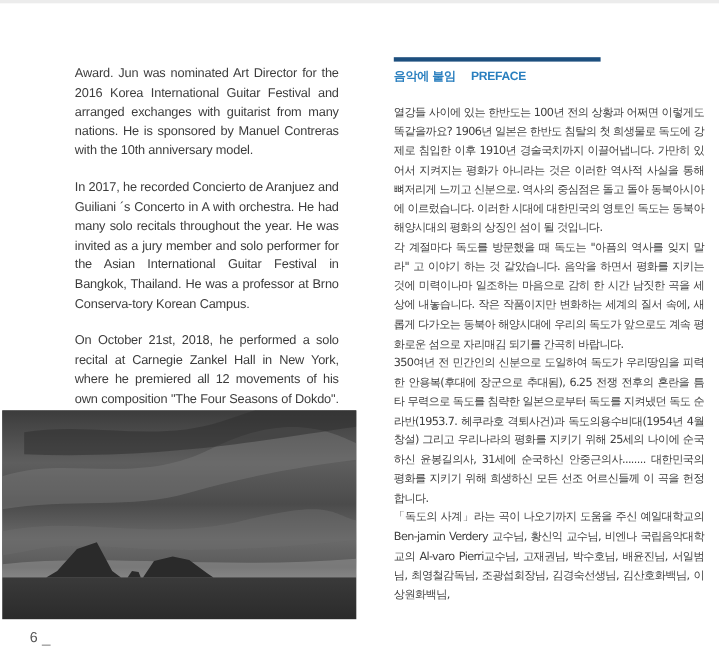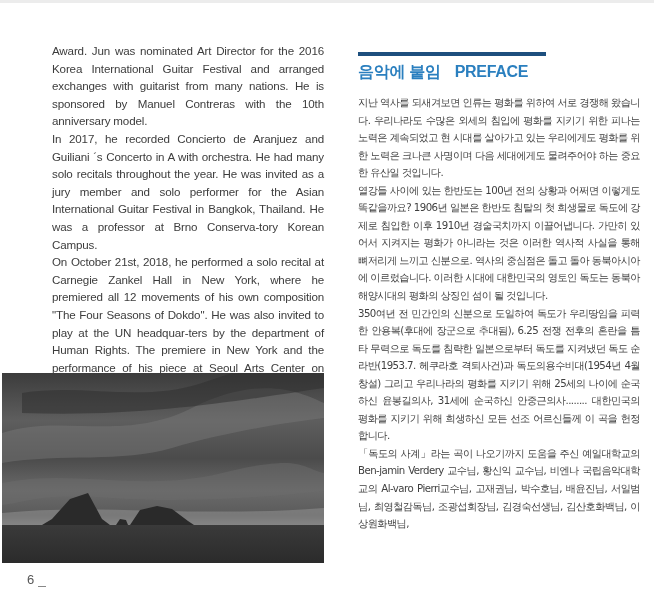--- a/index.html
+++ b/index.html
@@ -15,41 +15,41 @@
     background: #ececec;
   }
   .left-col {
     position: absolute; left: 52px; top: 42px; width: 272px;
     font-family: "Liberation Sans", sans-serif;
     font-size: 11.6px; line-height: 17.6px;
     color: #3c3c3c;
     text-align: justify;
     letter-spacing: -0.15px;
   }
-  .left-col p { margin: 0; }
+  .left-col p { margin: 16px; }
   .photo {
     position: absolute; left: 2px; top: 373px; width: 322px; height: 190px;
     overflow: hidden;
     background: linear-gradient(180deg, #3f3f3f 0%, #5d5d5d 20%, #4a4a4a 38%, #6c6c6c 55%, #5a5a5a 68%, #8a8a8a 77%, #7e7e7e 81%);
   }
   .photo svg { display:block; }
   .page-number {
     position: absolute; left: 27px; top: 572px;
     font-family: "Liberation Sans", sans-serif;
     font-size: 13px; color: #555;
   }
   .page-number .dash { display:inline-block; width:8px; border-bottom:1px solid #888; margin-left:4px; vertical-align: -3px;}
   .heading-bar {
     position: absolute; left: 358px; top: 52px; width: 188px; height: 4px;
     background: #1d4f7e;
   }
   .heading {
     position: absolute; left: 358px; top: 62px;
     font-family: "Liberation Sans", "DejaVu Sans", sans-serif;
-    font-size: 16px; font-weight: bold; color: #2a7fbf;
+    font-size: 11px; font-weight: bold; color: #2a7fbf;
     letter-spacing: -0.3px;
   }
   .heading .en { margin-left: 14px; font-weight: bold; }
   .right-col {
     position: absolute; left: 358px; top: 94px; width: 282px;
     font-family: "DejaVu Sans", sans-serif;
     font-size: 10.2px; line-height: 17.55px;
     color: #3f3f3f;
     text-align: justify;
     letter-spacing: -0.55px;
@@ -98,17 +98,17 @@
 <div class="page-number">
   <span>6</span><span class="dash"></span>
 </div>
 
 <div class="heading-bar"></div>
 <div class="heading">
   <span>음악에 붙임</span><span class="en">PREFACE</span>
 </div>
 
 <div class="right-col">
-  <p>지난 역사를 되새겨보면 인류는 평화를 위하여 서로 경쟁해 왔습니다. 우리나라도 수많은 외세의 침입에 평화를 지키기 위한 피나는 노력은 계속되었고 현 시대를 살아가고 있는 우리에게도 평화를 위한 노력은 크나큰 사명이며 다음 세대에게도 물려주어야 하는 중요한 유산일 것입니다.</p>
   <p>열강들 사이에 있는 한반도는 100년 전의 상황과 어쩌면 이렇게도 똑같을까요? 1906년 일본은 한반도 침탈의 첫 희생물로 독도에 강제로 침입한 이후 1910년 경술국치까지 이끌어냅니다. 가만히 있어서 지켜지는 평화가 아니라는 것은 이러한 역사적 사실을 통해 뼈저리게 느끼고 신분으로. 역사의 중심점은 돌고 돌아 동북아시아에 이르렀습니다. 이러한 시대에 대한민국의 영토인 독도는 동북아 해양시대의 평화의 상징인 섬이 될 것입니다.</p>
+  <p>각 계절마다 독도를 방문했을 때 독도는 "아픔의 역사를 잊지 말라" 고 이야기 하는 것 같았습니다. 음악을 하면서 평화를 지키는 것에 미력이나마 일조하는 마음으로 감히 한 시간 남짓한 곡을 세상에 내놓습니다. 작은 작품이지만 변화하는 세계의 질서 속에, 새롭게 다가오는 동북아 해양시대에 우리의 독도가 앞으로도 계속 평화로운 섬으로 자리매김 되기를 간곡히 바랍니다.</p>
   <p>350여년 전 민간인의 신분으로 도일하여 독도가 우리땅임을 피력한 안용복(후대에 장군으로 추대됨), 6.25 전쟁 전후의 혼란을 틈타 무력으로 독도를 침략한 일본으로부터 독도를 지켜냈던 독도 순라반(1953.7. 헤쿠라호 격퇴사건)과 독도의용수비대(1954년 4월 창설) 그리고 우리나라의 평화를 지키기 위해 25세의 나이에 순국하신 윤봉길의사, 31세에 순국하신 안중근의사........ 대한민국의 평화를 지키기 위해 희생하신 모든 선조 어르신들께 이 곡을 헌정합니다.</p>
   <p>「독도의 사계」라는 곡이 나오기까지 도움을 주신 예일대학교의 Ben-jamin Verdery 교수님, 황신익 교수님, 비엔나 국립음악대학교의 Al-varo Pierri교수님, 고재권님, 박수호님, 배윤진님, 서일범님, 최영철감독님, 조광섭회장님, 김경숙선생님, 김산호화백님, 이상원화백님,</p>
 </div>
 
 </body></html>

